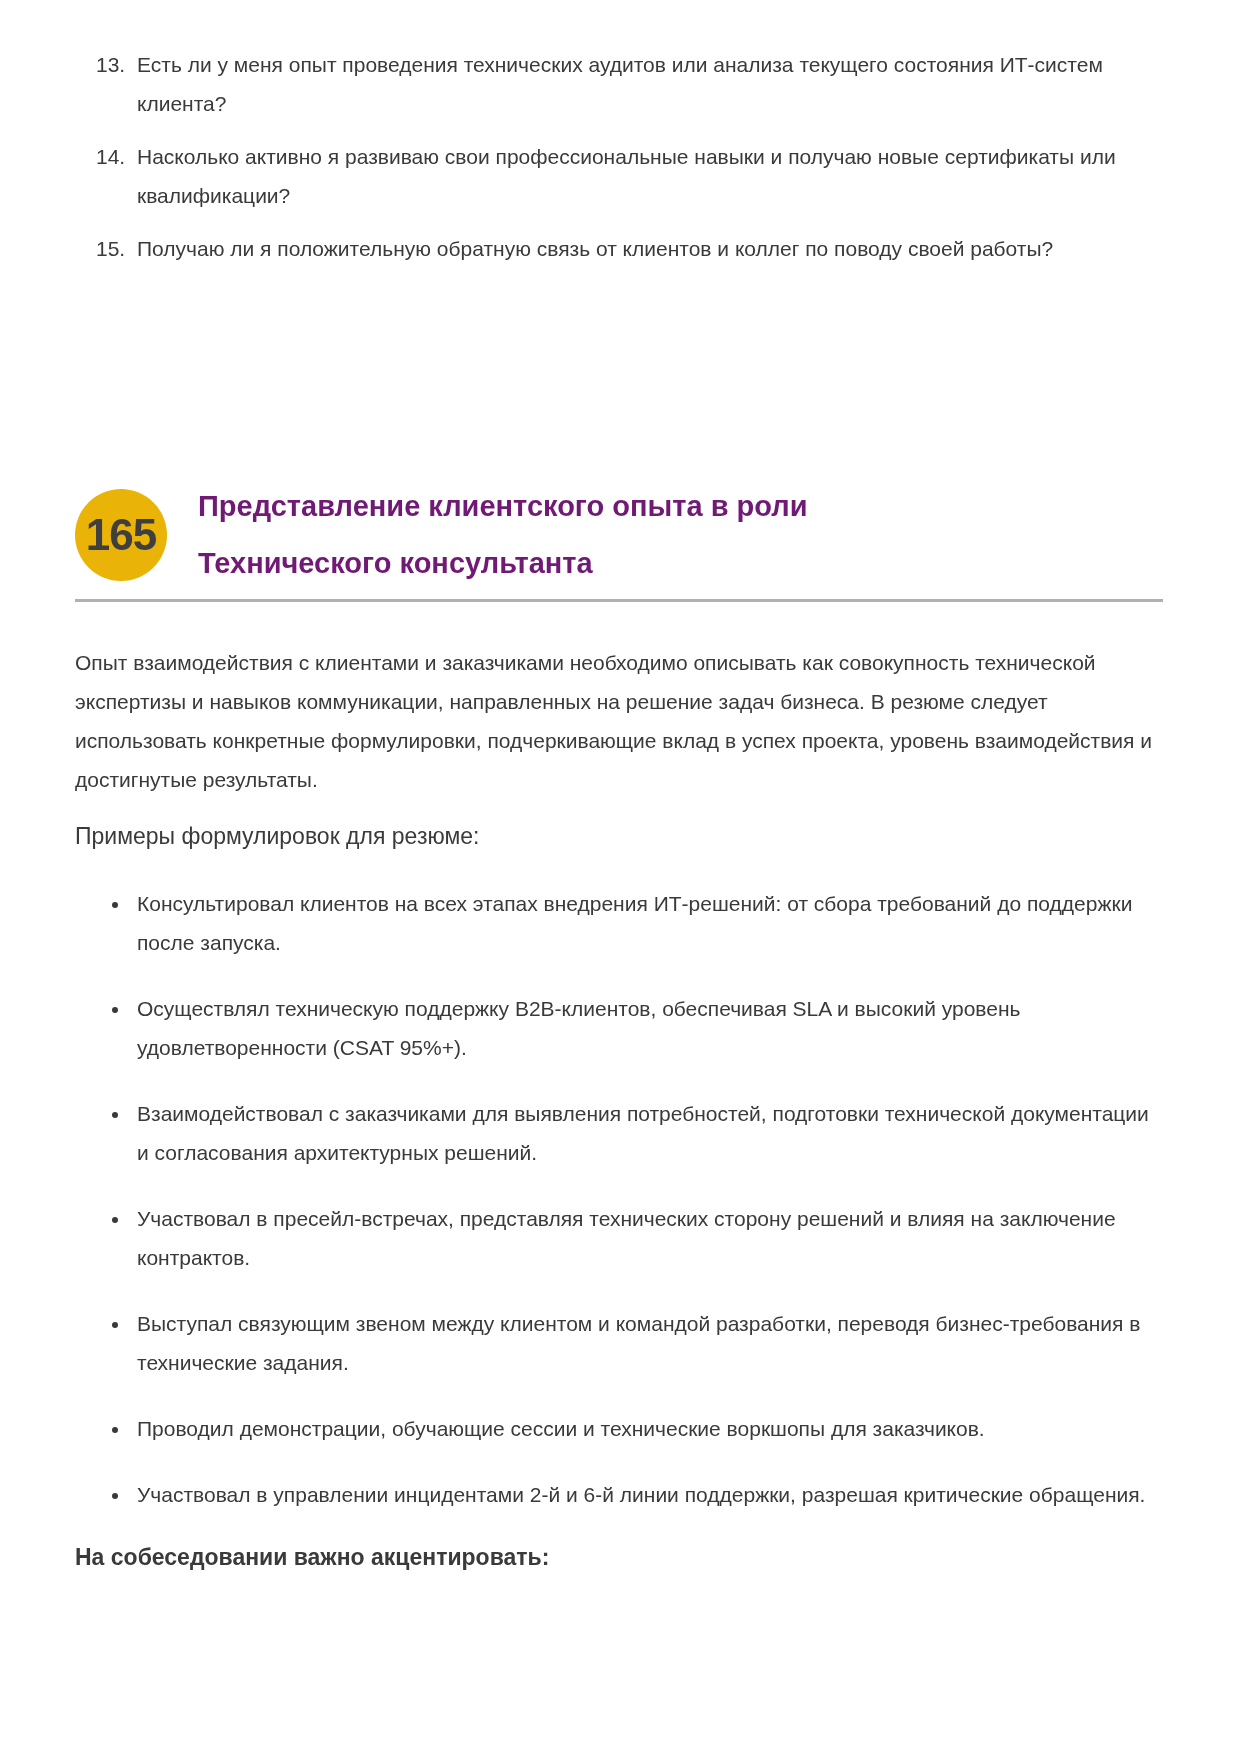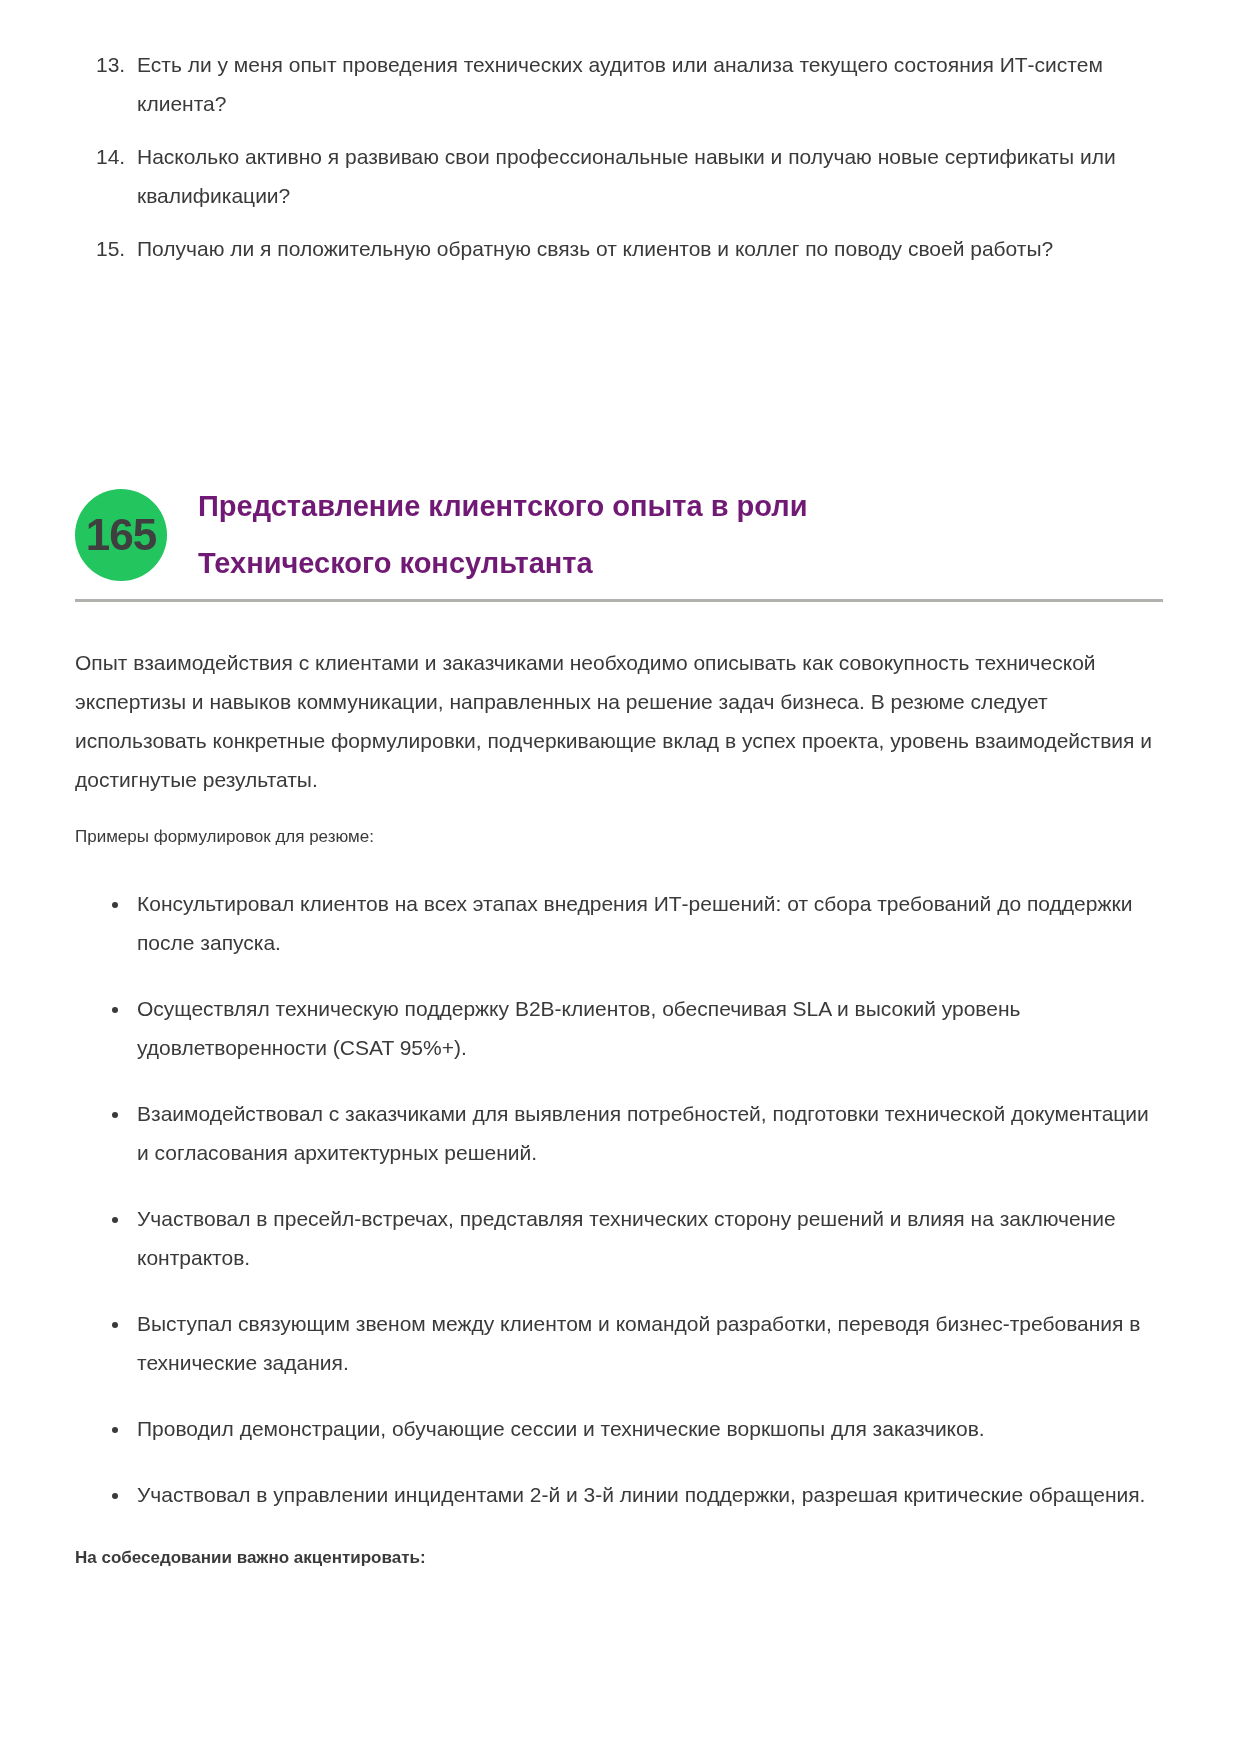--- a/index.html
+++ b/index.html
@@ -56,21 +56,21 @@
   }
 
   .intro {
     margin-top: 41px;
     margin-bottom: 18px;
     font-size: 21px;
     line-height: 39px;
   }
 
   .examples-heading, .interview-heading {
-    font-size: 17px;
+    font-size: 23px;
     line-height: 39px;
   }
 
   ul.examples {
     margin-top: 28px;
     padding-left: 56px;
     font-size: 21px;
     line-height: 39px;
     list-style: disc;
   }
@@ -85,35 +85,35 @@
 
 <main>
 
   <ol class="questions" start="13">
     <li>Есть ли у меня опыт проведения технических аудитов или анализа текущего состояния ИТ-систем клиента?</li>
     <li>Насколько активно я развиваю свои профессиональные навыки и получаю новые сертификаты или квалификации?</li>
     <li>Получаю ли я положительную обратную связь от клиентов и коллег по поводу своей работы?</li>
   </ol>
 
   <header class="section-header">
-    <div class="badge" style="background: #22c55e; color: rgb(63, 63, 63);">165</div>
+    <div class="badge" style="background: #eab308; color: rgb(63, 63, 63);">165</div>
     <h1 class="section-title">Представление клиентского опыта в роли Технического консультанта</h1>
   </header>
 
   <hr class="divider">
 
   <p class="intro">Опыт взаимодействия с клиентами и заказчиками необходимо описывать как совокупность технической экспертизы и навыков коммуникации, направленных на решение задач бизнеса. В резюме следует использовать конкретные формулировки, подчеркивающие вклад в успех проекта, уровень взаимодействия и достигнутые результаты.</p>
 
   <p class="examples-heading">Примеры формулировок для резюме:</p>
 
   <ul class="examples">
     <li>Консультировал клиентов на всех этапах внедрения ИТ-решений: от сбора требований до поддержки после запуска.</li>
     <li>Осуществлял техническую поддержку B2B-клиентов, обеспечивая SLA и высокий уровень удовлетворенности (CSAT 95%+).</li>
     <li>Взаимодействовал с заказчиками для выявления потребностей, подготовки технической документации и согласования архитектурных решений.</li>
     <li>Участвовал в пресейл-встречах, представляя технических сторону решений и влияя на заключение контрактов.</li>
     <li>Выступал связующим звеном между клиентом и командой разработки, переводя бизнес-требования в технические задания.</li>
     <li>Проводил демонстрации, обучающие сессии и технические воркшопы для заказчиков.</li>
-    <li>Участвовал в управлении инцидентами 2-й и 3-й линии поддержки, разрешая критические обращения.</li>
+    <li>Участвовал в управлении инцидентами 2-й и 6-й линии поддержки, разрешая критические обращения.</li>
   </ul>
 
   <p class="interview-heading">На собеседовании важно акцентировать:</p>
 
 </main>
 
 </body></html>

